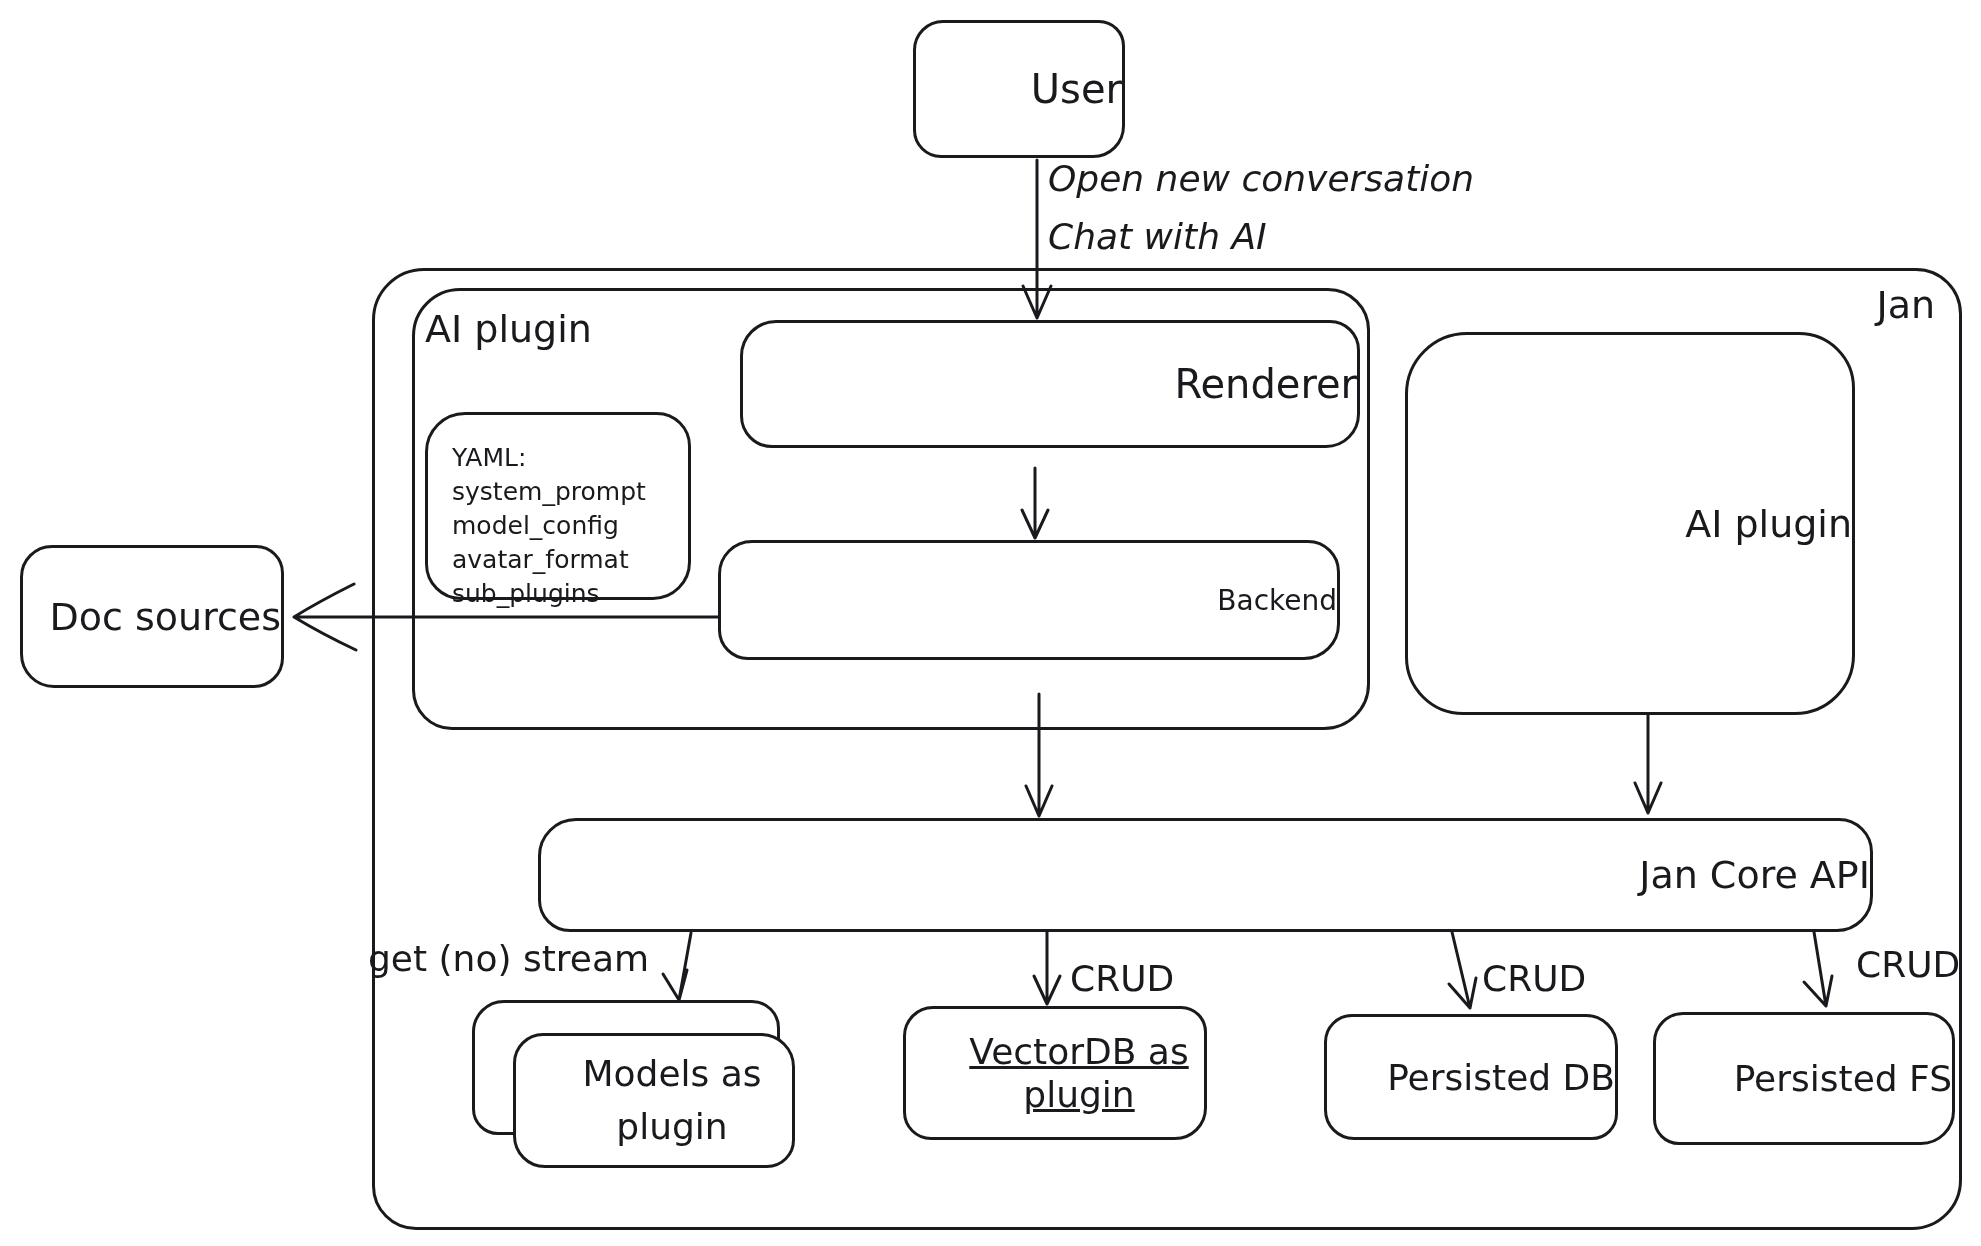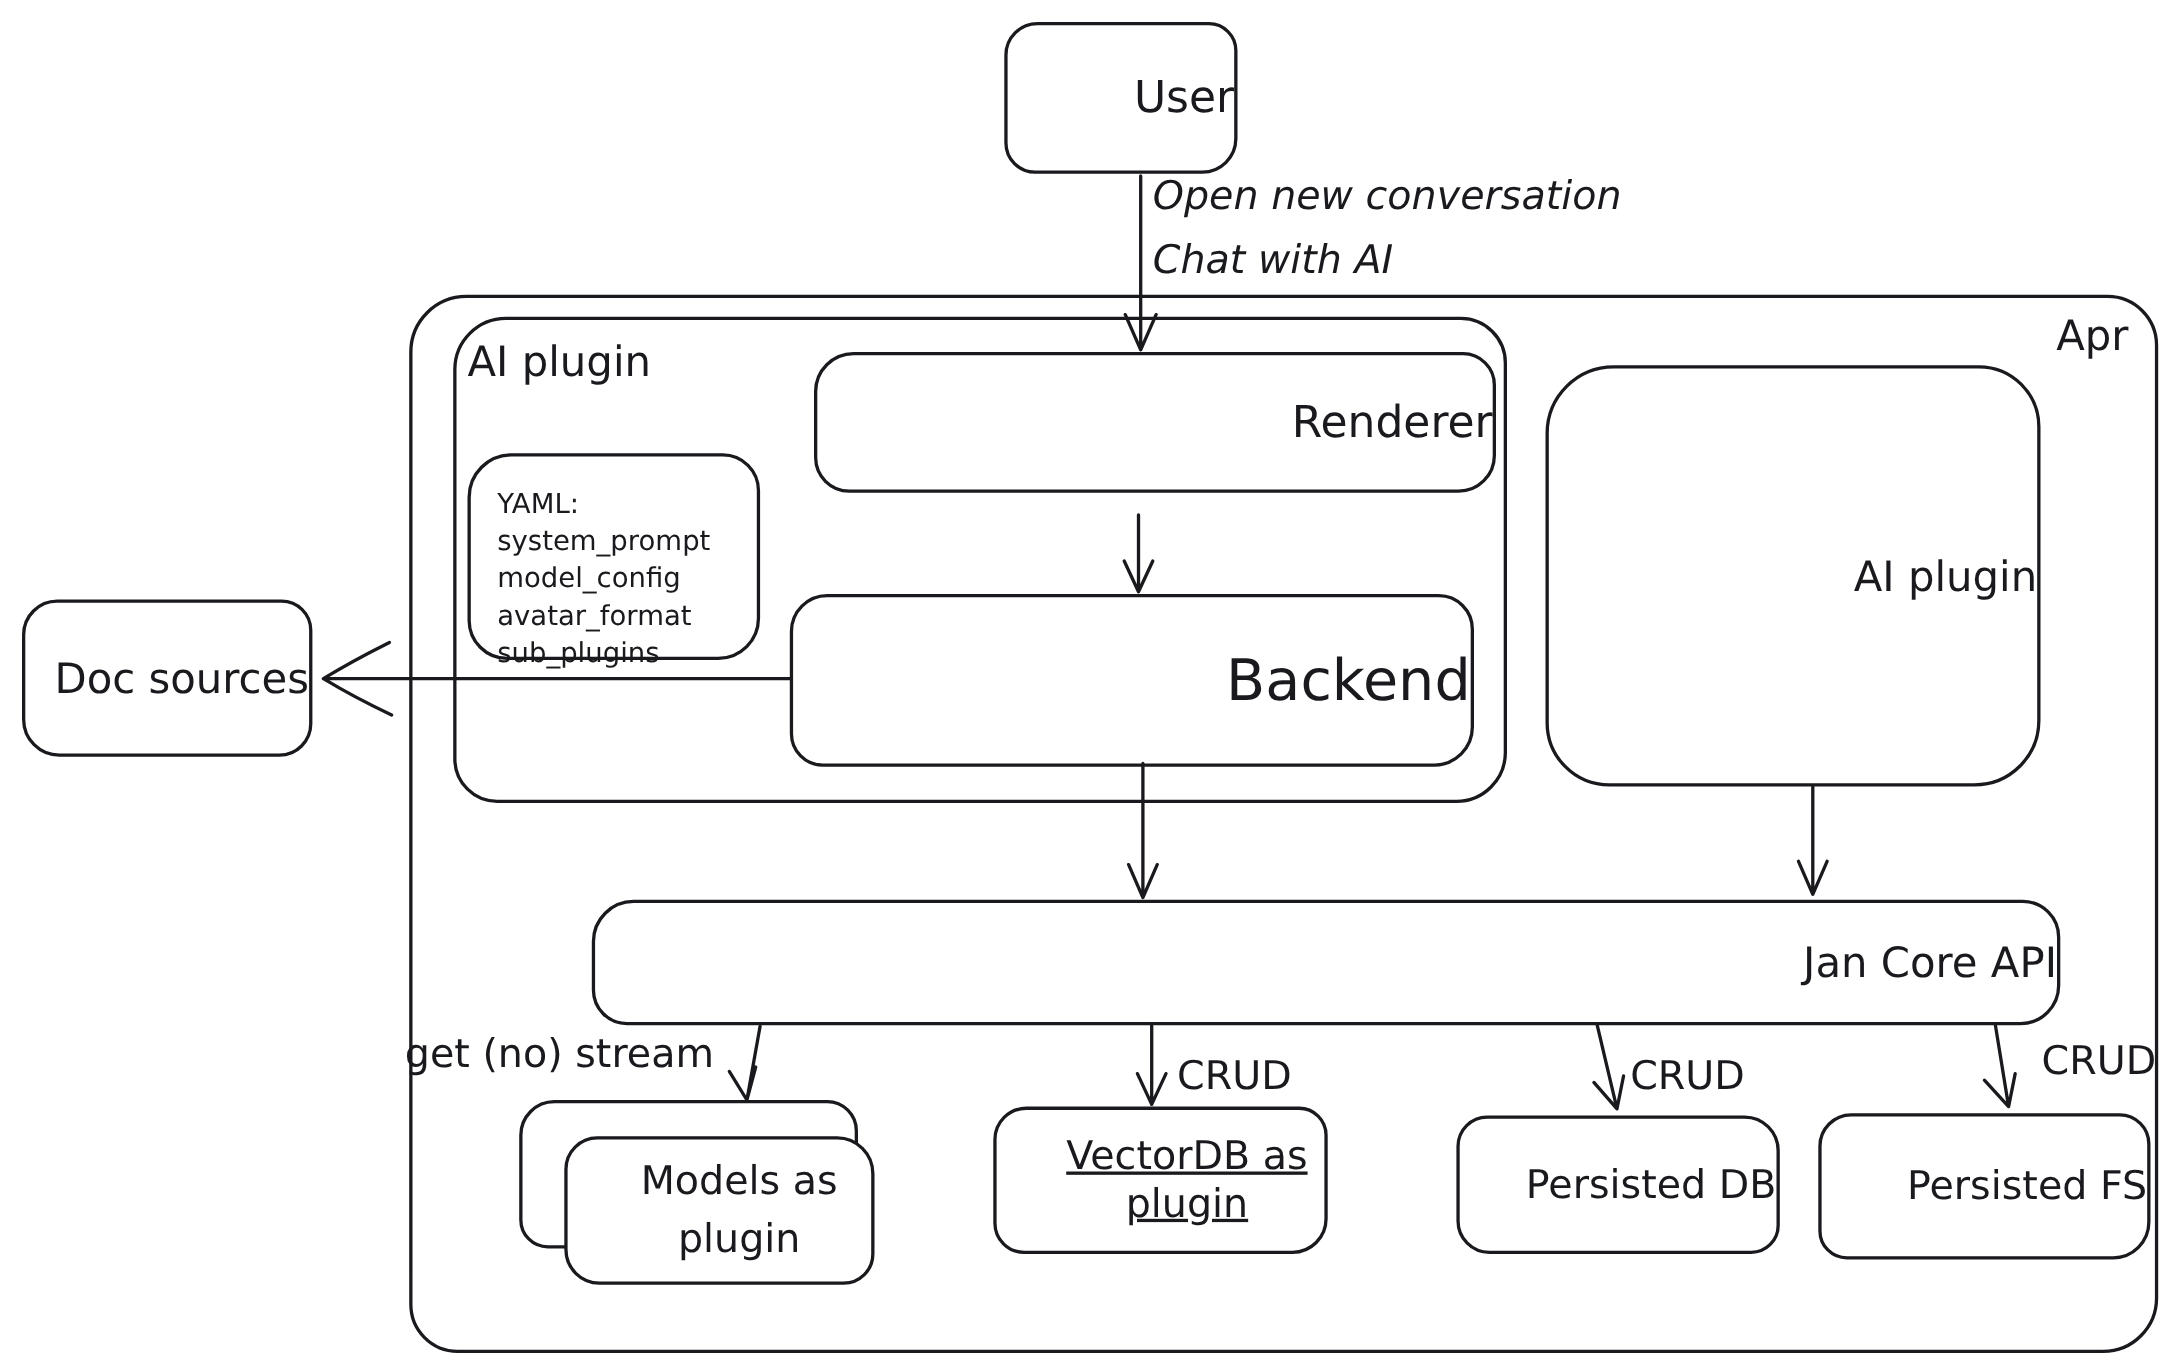--- a/index.html
+++ b/index.html
@@ -32,21 +32,21 @@
   
   #jan-container{left:372px;top:268px;width:1590px;height:962px;border-radius:52px 46px 50px 44px;z-index:1;}
   #jan-label{right:24px;top:12px;font-size:38px;}
   #ai-plugin-group{left:412px;top:288px;width:958px;height:442px;border-radius:48px 42px 46px 40px;z-index:1;background:transparent;}
   #ai-plugin-group-label{left:10px;top:16px;font-size:38px;}
   
   #user-box{left:913px;top:20px;width:212px;height:138px;border-radius:30px 26px 32px 28px;font-size:40px;z-index:2;}
   #renderer-box{left:740px;top:320px;width:620px;height:128px;border-radius:36px 30px 34px 32px;font-size:40px;z-index:2;}
   #yaml-note{left:425px;top:412px;width:266px;height:188px;border-radius:40px 34px 38px 36px;z-index:2;
     display:block;text-align:left;padding:26px 0 0 24px;font-size:25px;line-height:34px;}
-  #backend-box{left:718px;top:540px;width:622px;height:157px;border-radius:34px 32px 36px 30px;font-size:52px;z-index:2;}
+  #backend-box{left:718px;top:540px;width:622px;height:120px;border-radius:34px 32px 36px 30px;font-size:28px;z-index:2;}
   #ai-plugin-right-box{left:1405px;top:332px;width:450px;height:383px;border-radius:62px 56px 60px 58px;font-size:38px;z-index:2;}
   #doc-sources-box{left:20px;top:545px;width:264px;height:143px;border-radius:32px 28px 30px 34px;font-size:38px;z-index:2;}
   #jan-core-api-box{left:538px;top:818px;width:1335px;height:114px;border-radius:38px 34px 36px 32px;font-size:38px;z-index:2;padding-left:48px;}
   #models-outer-box{left:472px;top:1000px;width:308px;height:135px;border-radius:32px 28px 30px 26px;z-index:2;}
   #models-inner-box{left:513px;top:1033px;width:282px;height:135px;border-radius:30px 34px 28px 32px;z-index:3;font-size:36px;line-height:1.45;}
   #models-inner-box .wrap{width:240px;}
   #vectordb-box{left:903px;top:1006px;width:304px;height:134px;border-radius:30px 26px 32px 28px;z-index:2;font-size:36px;line-height:1.2;text-decoration:underline;}
   #vectordb-box .wrap{width:250px;}
   #persisted-db-box{left:1324px;top:1014px;width:294px;height:126px;border-radius:28px 32px 26px 30px;z-index:2;font-size:36px;}
   #persisted-fs-box{left:1653px;top:1012px;width:302px;height:133px;border-radius:30px 28px 34px 26px;z-index:2;font-size:36px;}
@@ -56,21 +56,21 @@
   #label-crud-vectordb{left:1070px;top:958px;font-size:36px;z-index:4;}
   #label-crud-db{left:1482px;top:958px;font-size:36px;z-index:4;}
   #label-crud-fs{left:1856px;top:944px;font-size:36px;z-index:4;}
 </style>
 </head>
 <body>
 
 <div id="canvas">
 
   <div class="sketch container" id="jan-container">
-    <span class="lbl" id="jan-label">Apr</span>
+    <span class="lbl" id="jan-label">Jan</span>
   </div>
 
   <div class="sketch container" id="ai-plugin-group">
     <span class="lbl" id="ai-plugin-group-label">AI plugin</span>
   </div>
 
   <div class="sketch" id="user-box">
     <span>User</span>
   </div>
 

